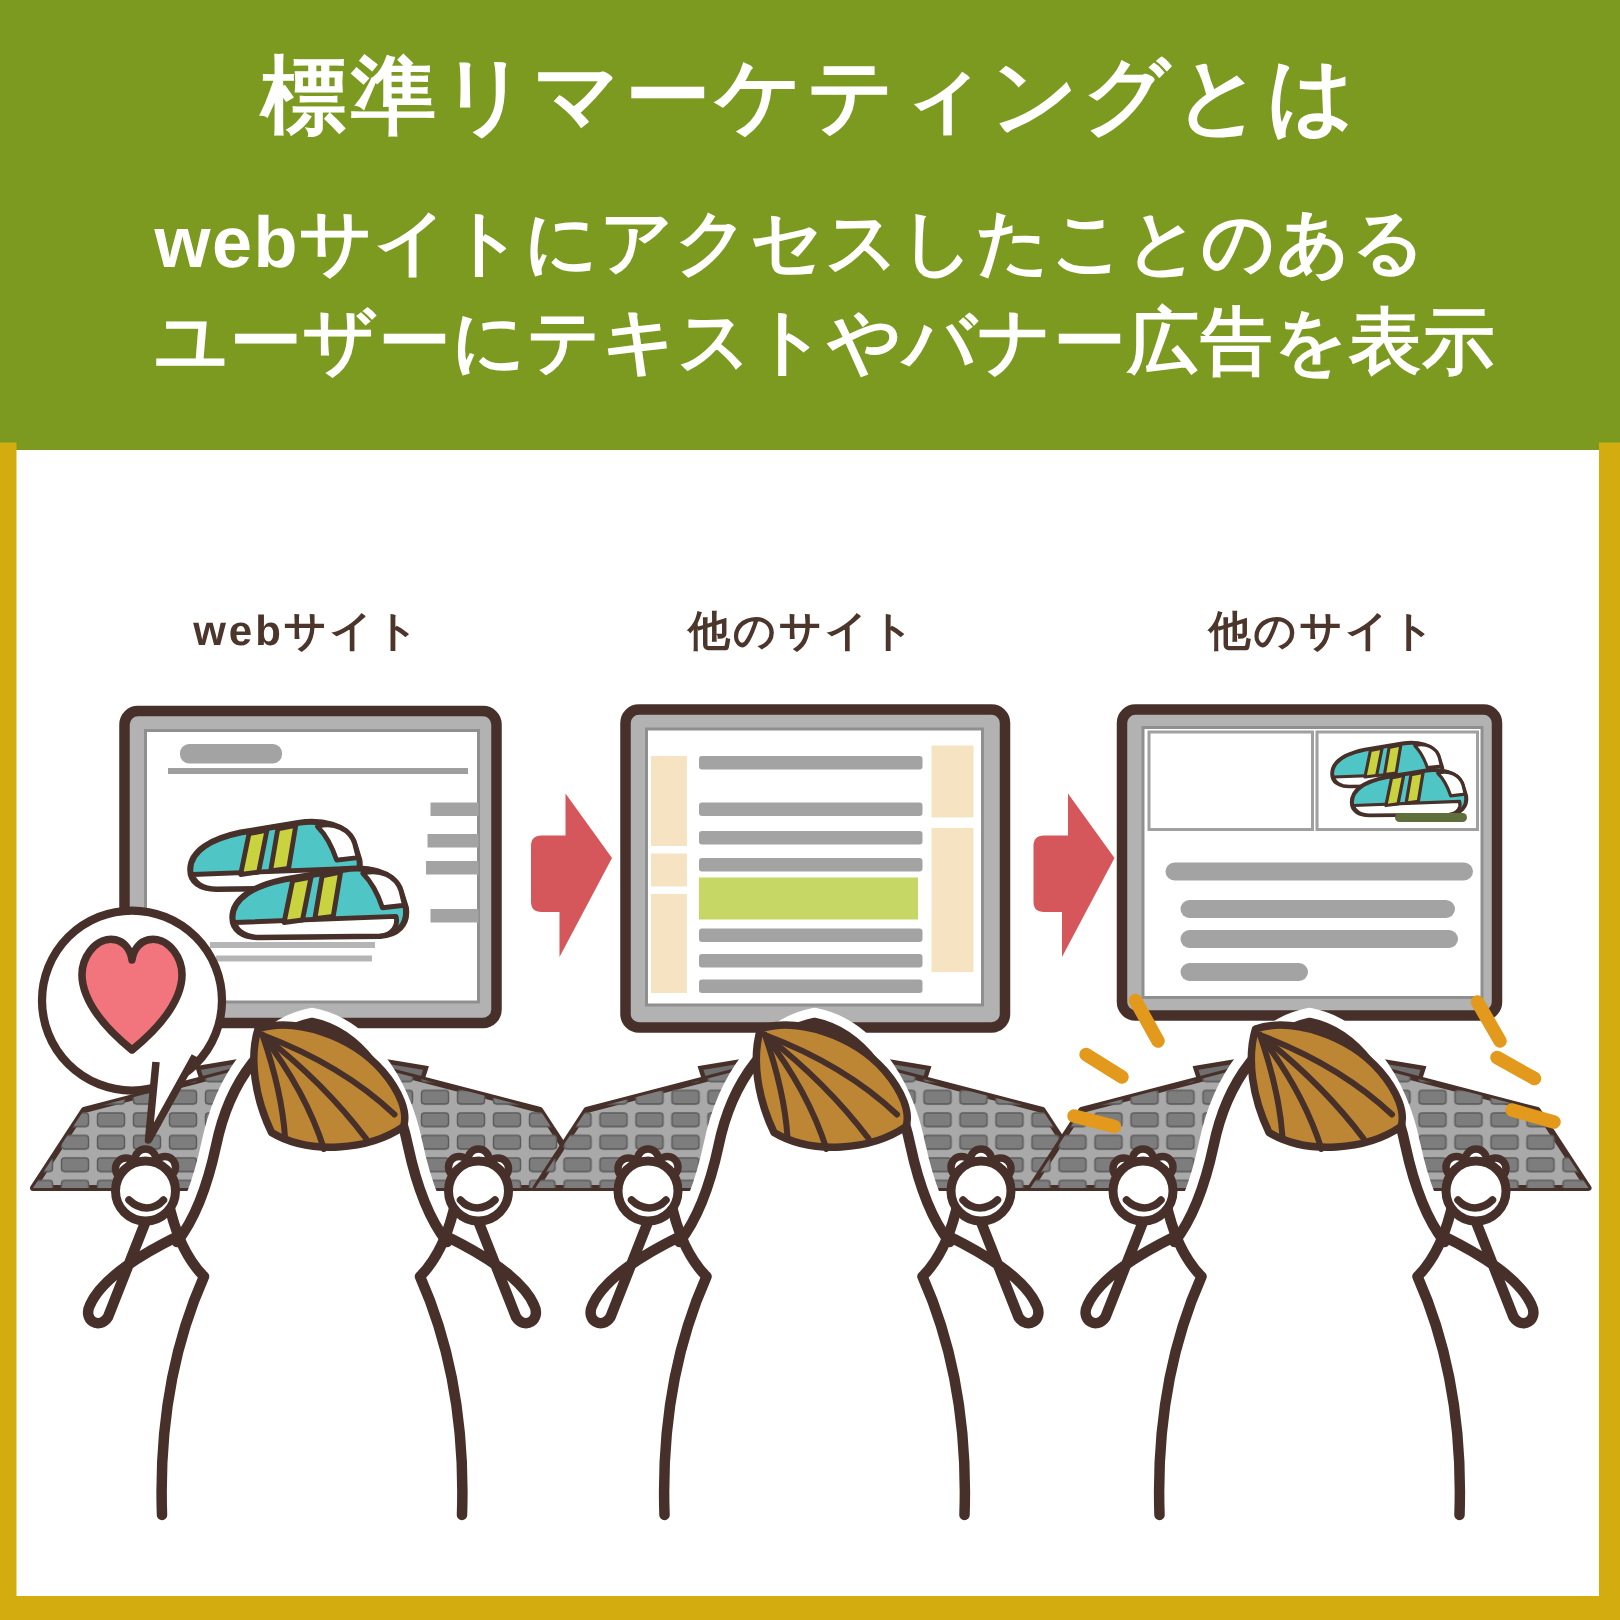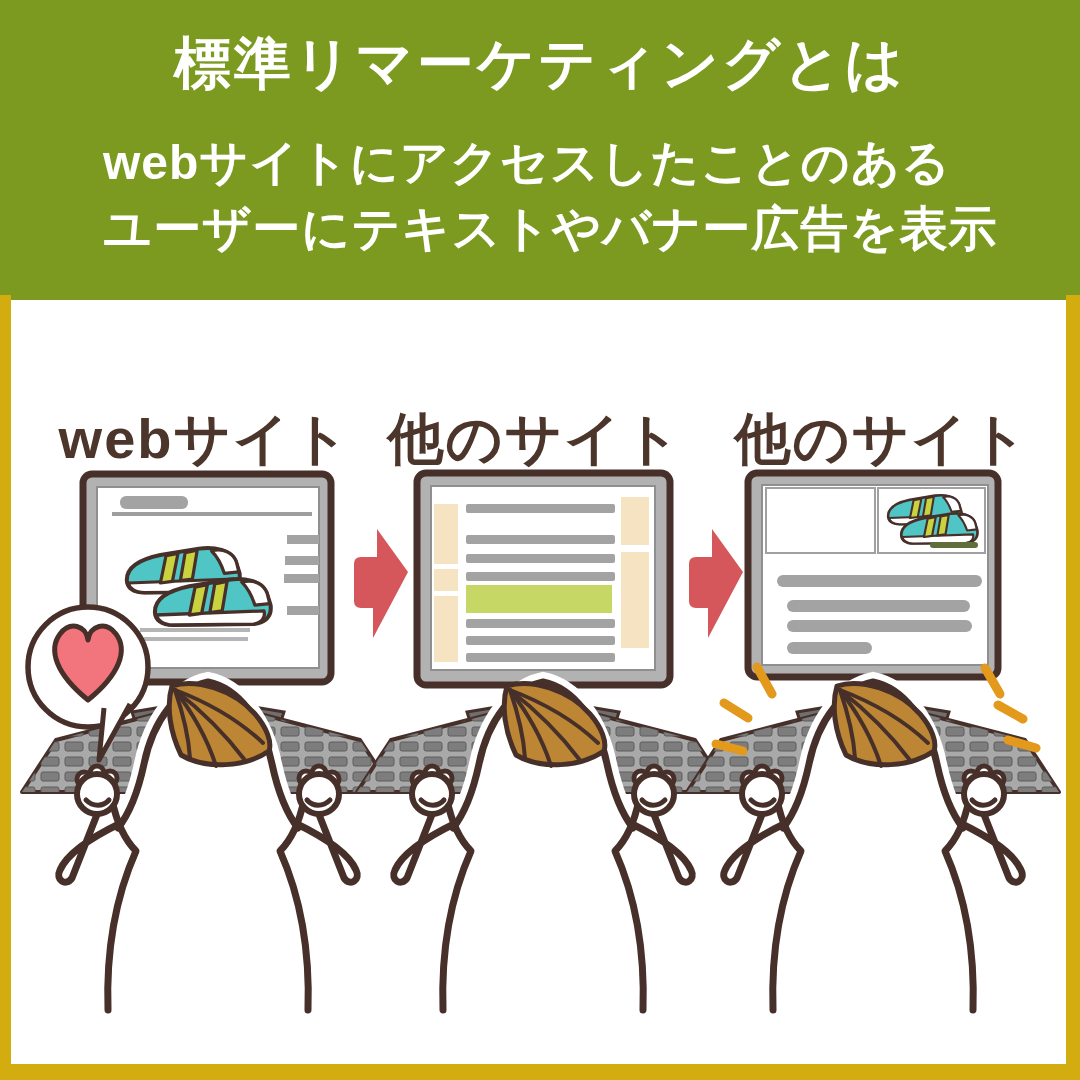--- a/index.html
+++ b/index.html
@@ -24,21 +24,21 @@
     margin-left:41px;
   }
   
   .gold{position:absolute;background:var(--frame-gold);}
   .gold.left{left:0;top:295px;width:11px;height:785px;}
   .gold.right{left:1066px;top:295px;width:14px;height:785px;}
   .gold.bottom{left:0;top:1064px;width:1080px;height:16px;}
   
   .panel-label{
     position:absolute;top:402px;transform:translateX(-50%);
-    font-size:56px;font-weight:bold;color:var(--label-brown);
+    font-size:28px;font-weight:bold;color:var(--label-brown);
     letter-spacing:2px;white-space:nowrap;
   }
   .panel-label.p1{left:205px;}
   .panel-label.p2{left:535px;}
   .panel-label.p3{left:882px;}
   
   svg.art{position:absolute;left:0;top:0;width:1080px;height:1080px;}
 </style>
 </head>
 <body>

